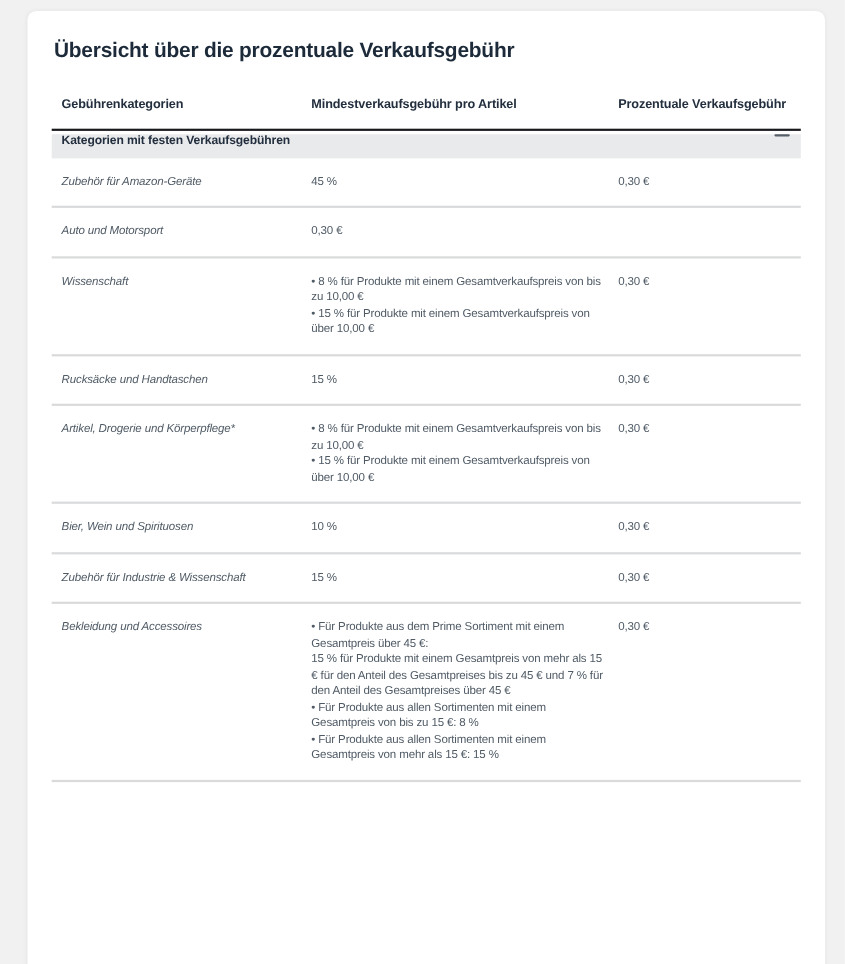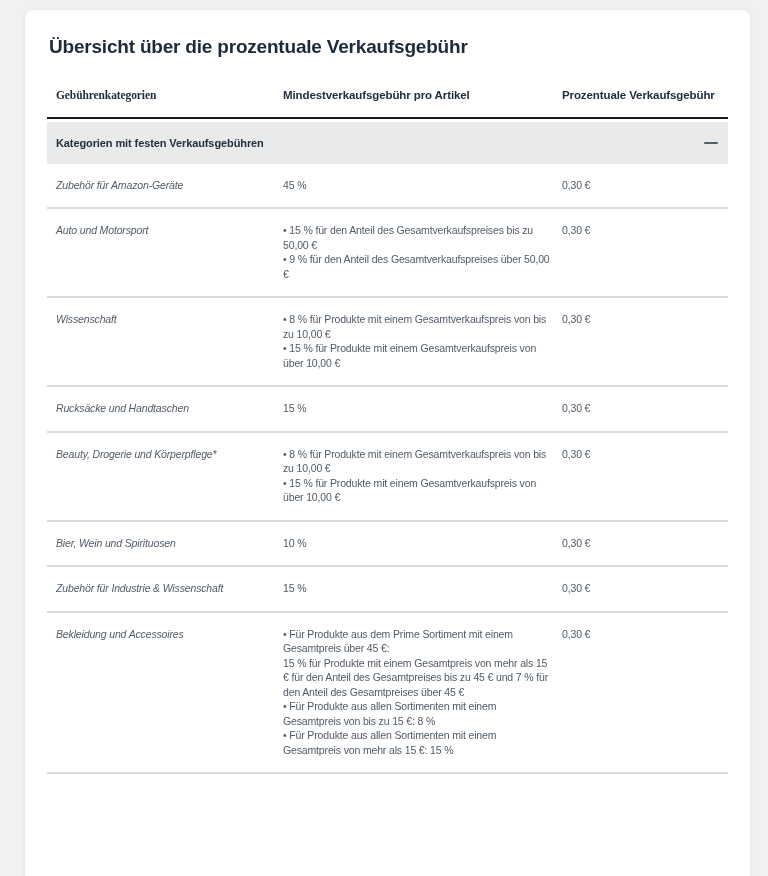--- a/index.html
+++ b/index.html
@@ -38,31 +38,30 @@
     grid-template-columns: 236px 279px 1fr;
     margin: 29px 0 13px 0;
   }
   .th {
     font-size: 11.5px;
     font-weight: 700;
     color: #232f3e;
     line-height: 1.45;
     letter-spacing: -0.1px;
   }
-  .th:first-child { padding-left: 9px; font-family: Liberation Serif, serif; }
+  .th:first-child { padding-left: 9px; }
   .header-rule {
     height: 2px;
     background: #17191d;
   }
   .section-band {
     margin-top: 3px;
-    height: 42px;
+    height: 22px;
     background: #e9eaec;
     display: flex;
-    align-items: center;
     justify-content: space-between;
     padding: 0 10px 0 9px;
     cursor: pointer;
   }
   .section-label {
     font-size: 11px;
     font-weight: 700;
     color: #232f3e;
     letter-spacing: -0.1px;
   }
@@ -115,43 +114,39 @@
   <div class="tbody" id="rows">
       <div class="tr">
         <div class="td td-cat">Zubehör für Amazon-Geräte</div>
         <div class="td td-fee">
           <div class="fee-line">45 %</div>
         </div>
         <div class="td td-min">0,30 €</div>
       </div>
       <div class="tr">
         <div class="td td-cat">Auto und Motorsport</div>
-        <div class="td td-fee">
-          <div class="fee-line">• 15 % für den Anteil des Gesamtverkaufspreises bis zu 50,00 €</div>
-          <div class="fee-line">• 9 % für den Anteil des Gesamtverkaufspreises über 50,00 €</div>
-        </div>
         <div class="td td-min">0,30 €</div>
       </div>
       <div class="tr">
         <div class="td td-cat">Wissenschaft</div>
         <div class="td td-fee">
           <div class="fee-line">• 8 % für Produkte mit einem Gesamtverkaufspreis von bis zu 10,00 €</div>
           <div class="fee-line">• 15 % für Produkte mit einem Gesamtverkaufspreis von über 10,00 €</div>
         </div>
         <div class="td td-min">0,30 €</div>
       </div>
       <div class="tr">
         <div class="td td-cat">Rucksäcke und Handtaschen</div>
         <div class="td td-fee">
           <div class="fee-line">15 %</div>
         </div>
         <div class="td td-min">0,30 €</div>
       </div>
       <div class="tr">
-        <div class="td td-cat">Beauty, Drogerie und Körperpflege*</div>
+        <div class="td td-cat">Artikel, Drogerie und Körperpflege*</div>
         <div class="td td-fee">
           <div class="fee-line">• 8 % für Produkte mit einem Gesamtverkaufspreis von bis zu 10,00 €</div>
           <div class="fee-line">• 15 % für Produkte mit einem Gesamtverkaufspreis von über 10,00 €</div>
         </div>
         <div class="td td-min">0,30 €</div>
       </div>
       <div class="tr">
         <div class="td td-cat">Bier, Wein und Spirituosen</div>
         <div class="td td-fee">
           <div class="fee-line">10 %</div>

